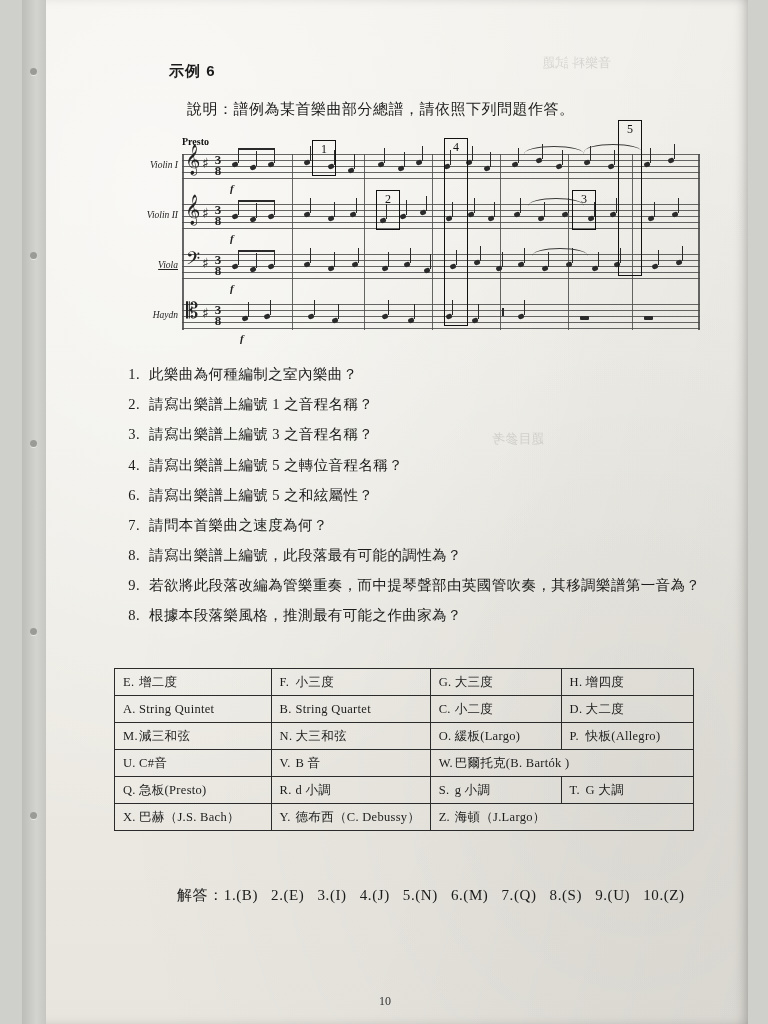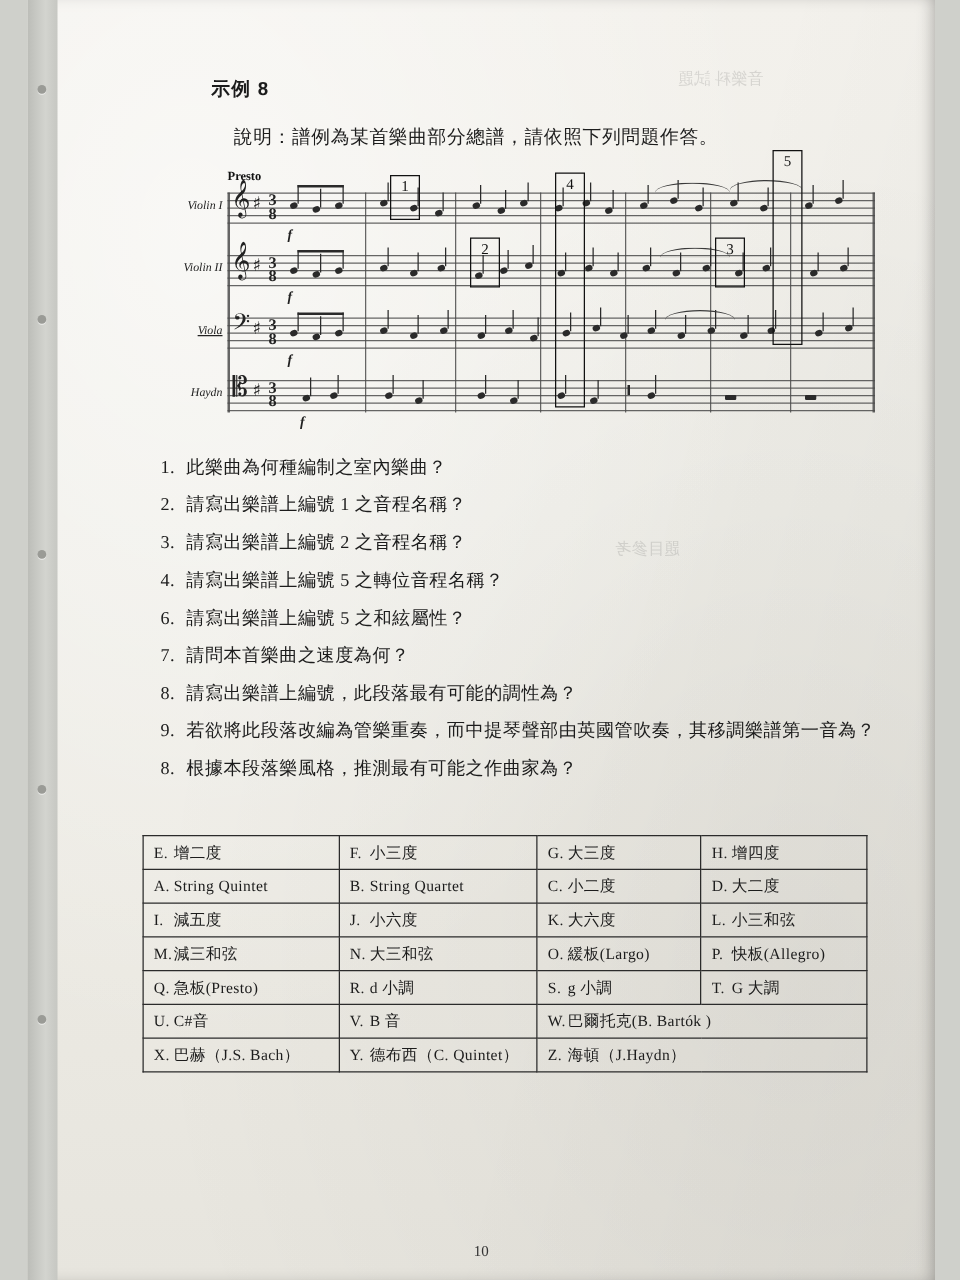--- a/index.html
+++ b/index.html
@@ -134,21 +134,21 @@
     <div class="punch" style="top:440px"></div>
     <div class="punch" style="top:628px"></div>
     <div class="punch" style="top:812px"></div>
   </div>
 
   <div class="content">
 
     <div class="ghost" style="left:520px;top:54px;">音樂科 試題</div>
     <div class="ghost" style="left:470px;top:430px;">題目參考</div>
 
-    <div class="ex-title">示例 8</div>
+    <div class="ex-title">示例 6</div>
     <div class="ex-desc">說明：譜例為某首樂曲部分總譜，請依照下列問題作答。</div>
 
     <div id="score">
 
       <div class="tempo">Presto</div>
 
       <div class="sys-label" style="left:-2px;top:22px;">Violin I</div>
       <div class="sys-label" style="left:-2px;top:72px;">Violin II</div>
       <div class="sys-label" style="left:-2px;top:122px;text-decoration:underline;">Viola</div>
       <div class="sys-label" style="left:-2px;top:172px;">Haydn</div>
@@ -383,21 +383,21 @@
         <span>4</span>
       </div>
       <div class="numbox" style="left:486px;top:-18px;width:22px;height:154px;">
         <span>5</span>
       </div>
     </div>
 
     <div id="questions">
       <div class="q"><span class="num">1.</span><span>此樂曲為何種編制之室內樂曲？</span></div>
       <div class="q"><span class="num">2.</span><span>請寫出樂譜上編號 1 之音程名稱？</span></div>
-      <div class="q"><span class="num">3.</span><span>請寫出樂譜上編號 2 之音程名稱？</span></div>
+      <div class="q"><span class="num">3.</span><span>請寫出樂譜上編號 3 之音程名稱？</span></div>
       <div class="q"><span class="num">4.</span><span>請寫出樂譜上編號 5 之轉位音程名稱？</span></div>
       <div class="q"><span class="num">6.</span><span>請寫出樂譜上編號 5 之和絃屬性？</span></div>
       <div class="q"><span class="num">7.</span><span>請問本首樂曲之速度為何？</span></div>
       <div class="q"><span class="num">8.</span><span>請寫出樂譜上編號，此段落最有可能的調性為？</span></div>
       <div class="q"><span class="num">9.</span><span>若欲將此段落改編為管樂重奏，而中提琴聲部由英國管吹奏，其移調樂譜第一音為？</span></div>
       <div class="q"><span class="num">8.</span><span>根據本段落樂風格，推測最有可能之作曲家為？</span></div>
     </div>
 
     <table id="opts">
       <tbody>
@@ -407,47 +407,44 @@
         <td><span class="k">G.</span><span>大三度</span></td>
         <td><span class="k">H.</span><span>增四度</span></td>
       </tr>
       <tr>
         <td style="width:160px"><span class="k">A.</span><span>String Quintet</span></td>
         <td style="width:160px"><span class="k">B.</span><span>String Quartet</span></td>
         <td style="width:130px"><span class="k">C.</span><span>小二度</span></td>
         <td style="width:130px"><span class="k">D.</span><span>大二度</span></td>
       </tr>
       <tr>
-        <td><span class="k">I.</span><span>減五度</span></td>
-        <td><span class="k">J.</span><span>小六度</span></td>
-        <td><span class="k">K.</span><span>大六度</span></td>
-        <td><span class="k">L.</span><span>小三和弦</span></td>
-      </tr>
-      <tr>
         <td><span class="k">M.</span><span>減三和弦</span></td>
         <td><span class="k">N.</span><span>大三和弦</span></td>
         <td><span class="k">O.</span><span>緩板(Largo)</span></td>
         <td><span class="k">P.</span><span>快板(Allegro)</span></td>
+      </tr>
+      <tr>
+        <td><span class="k">U.</span><span>C#音</span></td>
+        <td><span class="k">V.</span><span>B 音</span></td>
+        <td colspan="2"><span class="k">W.</span><span>巴爾托克(B. Bartók )</span></td>
       </tr>
       <tr>
         <td><span class="k">Q.</span><span>急板(Presto)</span></td>
         <td><span class="k">R.</span><span>d 小調</span></td>
         <td><span class="k">S.</span><span>g 小調</span></td>
         <td><span class="k">T.</span><span>G 大調</span></td>
       </tr>
       <tr>
-        <td><span class="k">U.</span><span>C#音</span></td>
-        <td><span class="k">V.</span><span>B 音</span></td>
-        <td colspan="2"><span class="k">W.</span><span>巴爾托克(B. Bartók )</span></td>
-      </tr>
-      <tr>
         <td><span class="k">X.</span><span>巴赫（J.S. Bach）</span></td>
-        <td><span class="k">Y.</span><span>德布西（C. Quintet）</span></td>
-        <td colspan="2"><span class="k">Z.</span><span>海頓（J.Haydn）</span></td>
+        <td><span class="k">Y.</span><span>德布西（C. Debussy）</span></td>
+        <td colspan="2"><span class="k">Z.</span><span>海頓（J.Largo）</span></td>
       </tr>
     </tbody>
       </table>
 
+    <div id="answers">
+      <span>解答：</span><span class="a">1.(B)</span><span class="a">2.(E)</span><span class="a">3.(I)</span><span class="a">4.(J)</span><span class="a">5.(N)</span><span class="a">6.(M)</span><span class="a">7.(Q)</span><span class="a">8.(S)</span><span class="a">9.(U)</span><span class="a">10.(Z)</span>
+    </div>
 
     <div id="pageno">10</div>
 
   </div>
 </div>
 
 </body></html>

